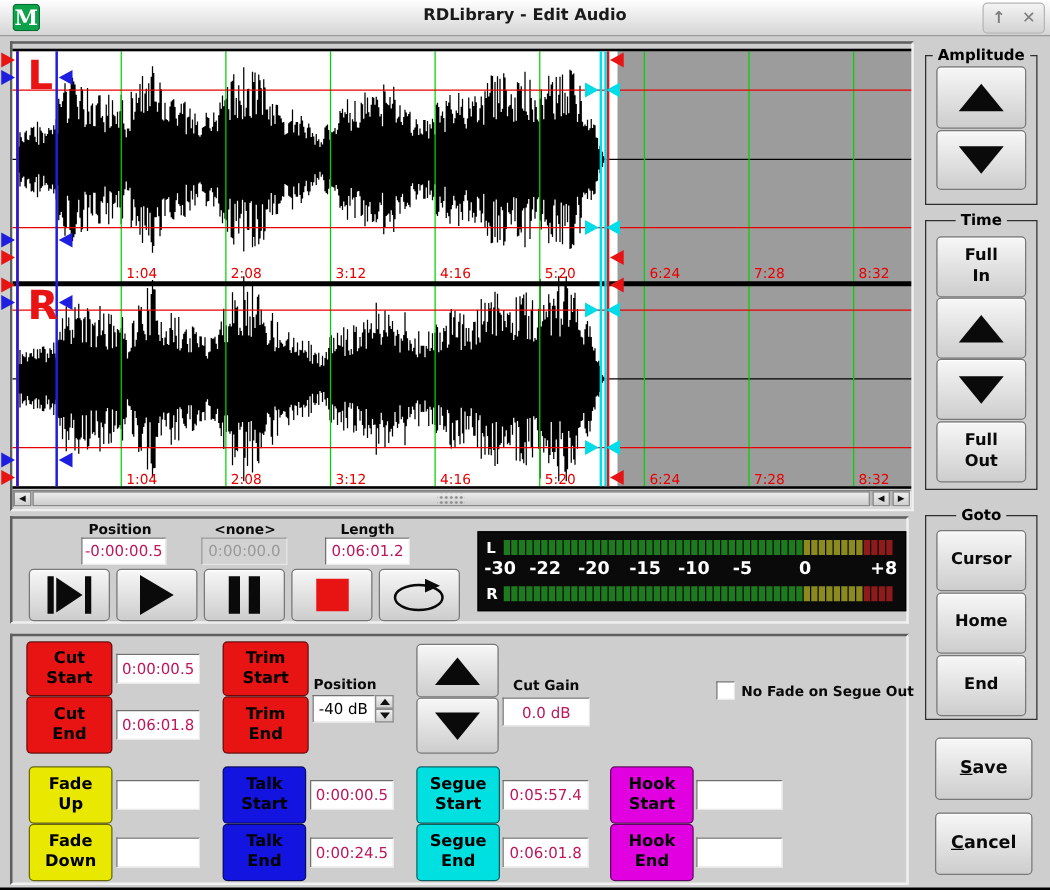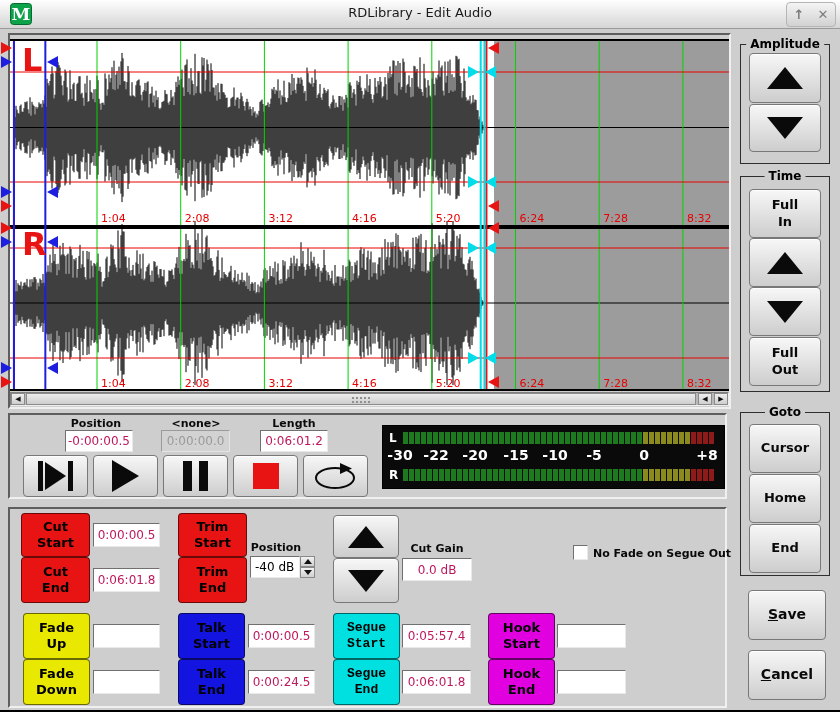--- a/index.html
+++ b/index.html
@@ -3,36 +3,36 @@
 <meta charset="utf-8">
 <style>
   html,body{margin:0;padding:0;background:#888;}
   #root{position:relative;width:840px;height:712px;background:#cecece;
         font-family:"DejaVu Sans","Liberation Sans",sans-serif;overflow:hidden;
         outline:1px solid #000;box-sizing:border-box;border-bottom:2px solid #000;}
   .abs{position:absolute;}
   .titlebar{position:absolute;left:0;top:0;right:0;height:28px;
             background:linear-gradient(#fefefe,#d5d5d5);border-bottom:1px solid #9a9a9a;}
   .title-text{position:absolute;left:0;right:0;top:5px;text-align:center;
-              font-weight:normal;font-size:13px;color:#1a1a1a;}
+              font-weight:bold;font-size:13px;color:#1a1a1a;}
   .win-btns{position:absolute;right:4px;top:2px;width:48px;height:23px;border:1px solid #b5b5b5;
             border-radius:4px;background:linear-gradient(#f4f4f4,#d2d2d2);
             display:flex;align-items:center;justify-content:space-around;}
   .win-glyph{font-size:13px;font-weight:bold;color:#7d7d7d;line-height:1;}
   .panel{position:absolute;border:2px solid;border-color:#5e5e5e #f0f0f0 #f0f0f0 #5e5e5e;background:#cecece;}
   #wave-svg{position:absolute;left:0;top:0;overflow:visible;font-family:"DejaVu Sans","Liberation Sans",sans-serif;}
   .gbtn{position:absolute;background:linear-gradient(#f7f7f7,#cdcdcd);border:1px solid #787878;
         border-radius:4px;box-shadow:inset 0 1px 0 rgba(255,255,255,.85);
         display:flex;flex-direction:column;align-items:center;justify-content:center;
         font-weight:bold;font-size:13px;color:#0a0a0a;line-height:1.25;cursor:default;}
   .cbtn{position:absolute;border:1px solid rgba(0,0,0,.55);border-radius:4px;
         display:flex;flex-direction:column;align-items:center;justify-content:center;
         font-weight:bold;font-size:13px;line-height:1.2;color:#000;}
   .red{background:#e81414;}.yellow{background:#e8e800;}.blue{background:#1414e0;}
-  .cyan{background:#00e0e0;font-family:Liberation Mono, monospace;}.magenta{background:#e000e0;}
+  .cyan{background:#00e0e0;}.magenta{background:#e000e0;}
   .field{position:absolute;background:#fff;border:1px solid;border-color:#707070 #e9e9e9 #e9e9e9 #707070;
          font-size:12px;color:#be185d;display:flex;align-items:center;justify-content:center;}
   .field.disabled{background:#d2d2d2;color:#9a9a9a;border-color:#9a9a9a #e4e4e4 #e4e4e4 #9a9a9a;}
   .lbl{position:absolute;font-weight:bold;font-size:11px;color:#0a0a0a;text-align:center;}
   .group{position:absolute;border:1px solid #2e2e2e;}
   .group-title{position:absolute;top:-8px;left:50%;transform:translateX(-50%);
                background:#cecece;padding:0 4px;font-weight:bold;font-size:12px;white-space:nowrap;}
   .tri-up{width:0;height:0;border-left:18px solid transparent;border-right:18px solid transparent;border-bottom:22px solid #0a0a0a;}
   .tri-down{width:0;height:0;border-left:18px solid transparent;border-right:18px solid transparent;border-top:22px solid #0a0a0a;}
   .spin-tri-up{width:0;height:0;border-left:4px solid transparent;border-right:4px solid transparent;border-bottom:5px solid #111;}

